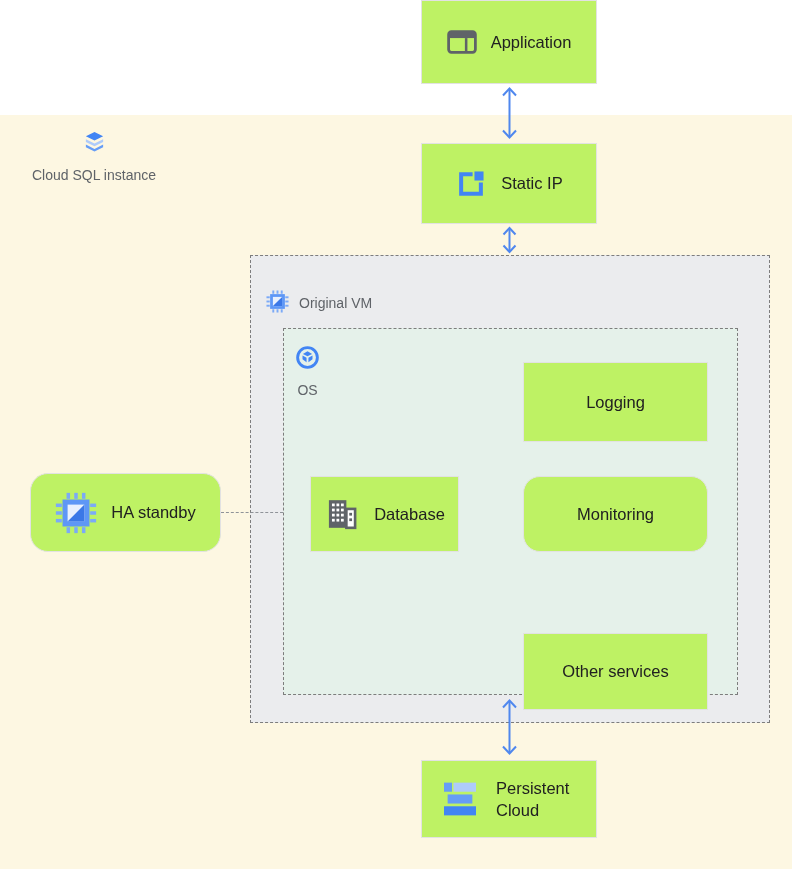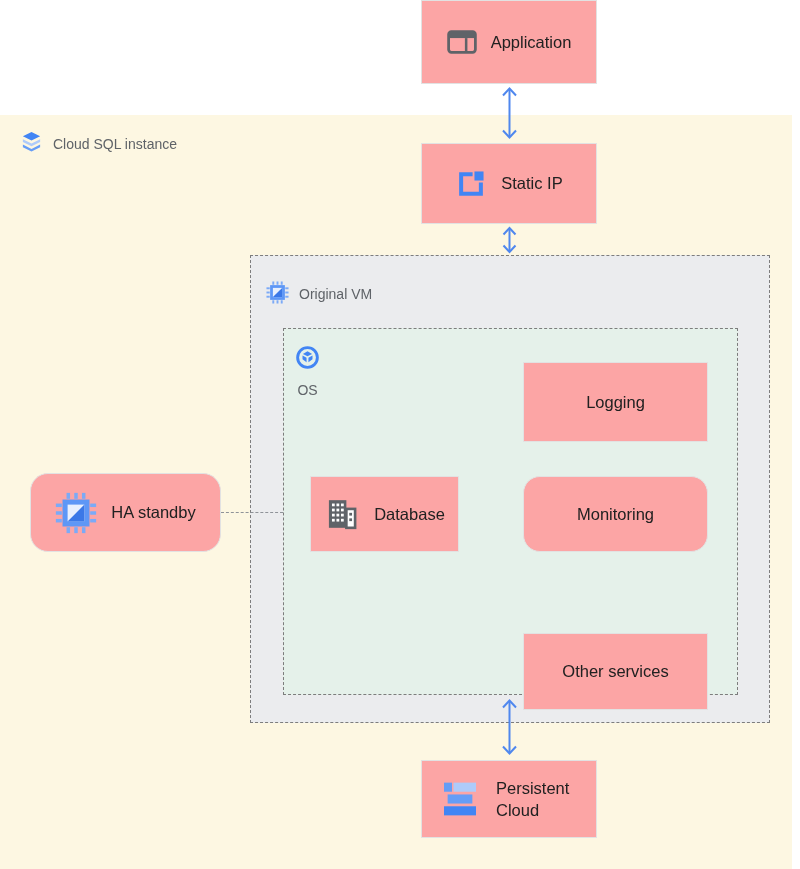--- a/index.html
+++ b/index.html
@@ -19,52 +19,52 @@
   }
   .vm-container {
     position:absolute; left:250px; top:255px; width:520px; height:468px;
     background:#ebecee; border:1.5px dashed #7d7d7d; box-sizing:border-box;
   }
   .os-container {
     position:absolute; left:283px; top:328px; width:455px; height:367px;
     background:#e5f1ea; border:1.5px dashed #7d7d7d; box-sizing:border-box;
   }
   .node {
-    position:absolute; background:#fca5a5; border:1px solid #e2e2e2;
+    position:absolute; background:#bef264; border:1px solid #e2e2e2;
     box-sizing:border-box; display:flex; align-items:center; justify-content:center;
     gap:14px; color:#212121; font-size:16.5px;
   }
   .node .icon { flex:0 0 auto; display:flex; }
   .node .lbl { white-space:nowrap; }
   .node .lbl.wrap { white-space:normal; max-width:84px; line-height:1.35; }
   .arrow { position:absolute; }
   .connector {
     position:absolute; left:221px; top:512px; width:62px; height:0;
     border-top:1.8px dashed #8f9398;
   }
 </style>
 </head>
 <body>
 
 <div class="canvas">
 
   <div class="sql-container"></div>
-  <div class="container-label" style="left:20px; top:131px;">
+  <div class="container-label" style="left:32px; top:131px;flex-direction:column;">
     <span class="icon">
       <svg width="23" height="23" viewBox="0 0 24 24">
         <path fill="#4285f4" d="M12 1 L21 5.5 12 10 3 5.5 Z"></path>
         <path fill="#aecbfa" d="M3 8.6 L12 13.1 21 8.6 21 11.4 12 15.9 3 11.4 Z"></path>
         <path fill="#669df6" d="M3 14.2 L12 18.7 21 14.2 21 17 12 21.5 3 17 Z"></path>
       </svg>
     </span>
     <span>Cloud SQL instance</span>
   </div>
 
   <div class="vm-container"></div>
-  <div class="container-label" style="left:266px; top:281px;align-items:center;">
+  <div class="container-label" style="left:266px; top:290px;align-items:center;">
     <span class="icon">
       <svg width="23" height="23" viewBox="0 0 24 24">
         <g fill="#7baaf7">
           <rect x="6.6" y="0.5" width="2" height="3.4"></rect>
             <rect x="11" y="0.5" width="2" height="3.4"></rect>
             <rect x="15.4" y="0.5" width="2" height="3.4"></rect>
           <rect x="6.6" y="20.1" width="2" height="3.4"></rect>
             <rect x="11" y="20.1" width="2" height="3.4"></rect>
             <rect x="15.4" y="20.1" width="2" height="3.4"></rect>
           <rect x="0.5" y="6.6" width="3.4" height="2"></rect>

